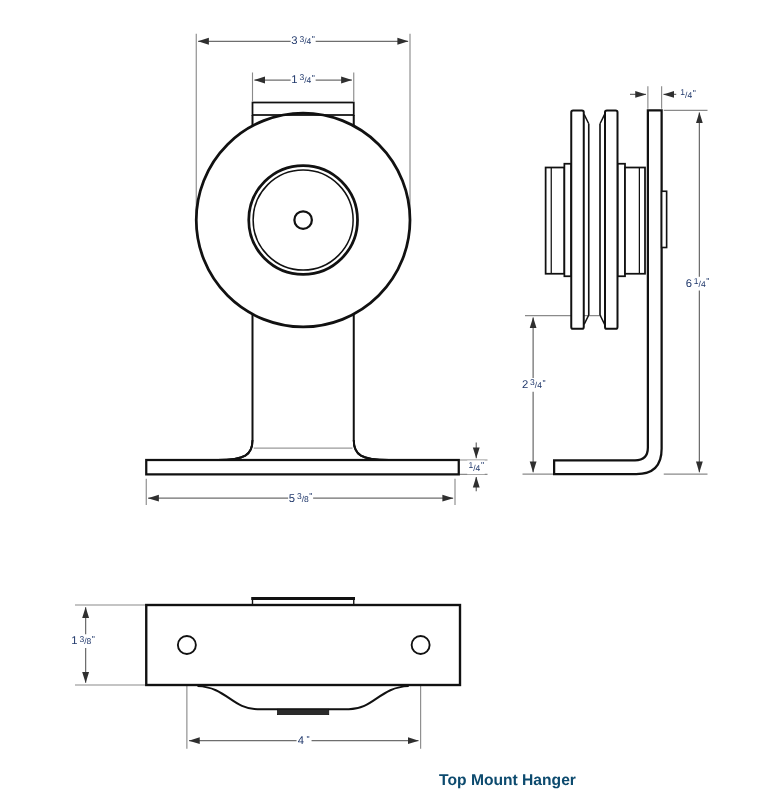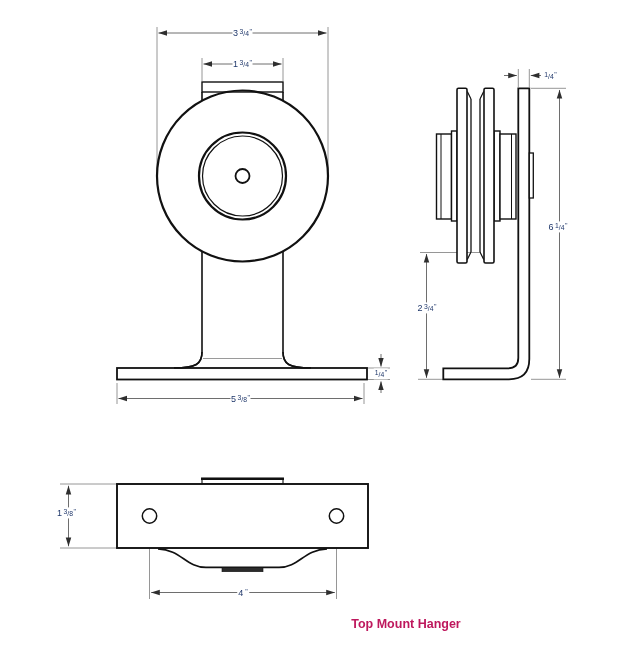--- a/index.html
+++ b/index.html
@@ -7,21 +7,21 @@
         font-family:"Liberation Sans",sans-serif;}
   #linework{position:absolute;left:0;top:0;}
   .dim-label{position:absolute;transform:translate(-50%,-50%);background:#ffffff;
              color:#20386b;font-size:9px;line-height:9px;padding:0 1px;white-space:nowrap;
              font-family:"Liberation Sans",sans-serif;}
   .dim-label .w{margin-right:1.5px;}
   .dim-label .w:empty{margin:0;}
   .dim-label .fr{font-size:6.8px;}
   .dim-label .fr .n{vertical-align:2.2px;}
   .dim-label .u{font-size:7px;vertical-align:2px;margin-left:0.5px;}
-  #caption{position:absolute;transform:translate(-50%,-50%);color:#be185d;
+  #caption{position:absolute;transform:translate(-50%,-50%);color:#0c4a6e;
            font-size:12.5px;font-weight:bold;white-space:nowrap;}
   svg .ext{stroke:#8a8a8a;stroke-width:0.9;fill:none;}
   svg .dim{stroke:#6e6e6e;stroke-width:1;fill:none;}
   svg .obj{stroke:#111111;fill:none;}
   svg .objf{stroke:#111111;fill:#ffffff;}
 </style>
 </head>
 <body>
 
 <div id="page">

